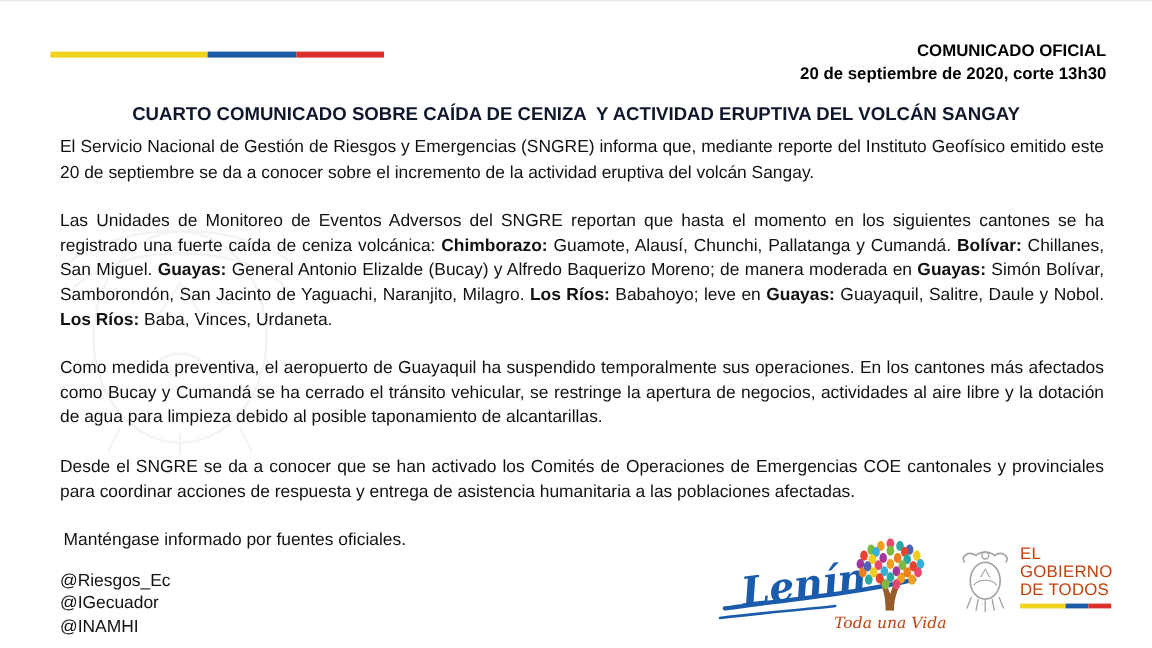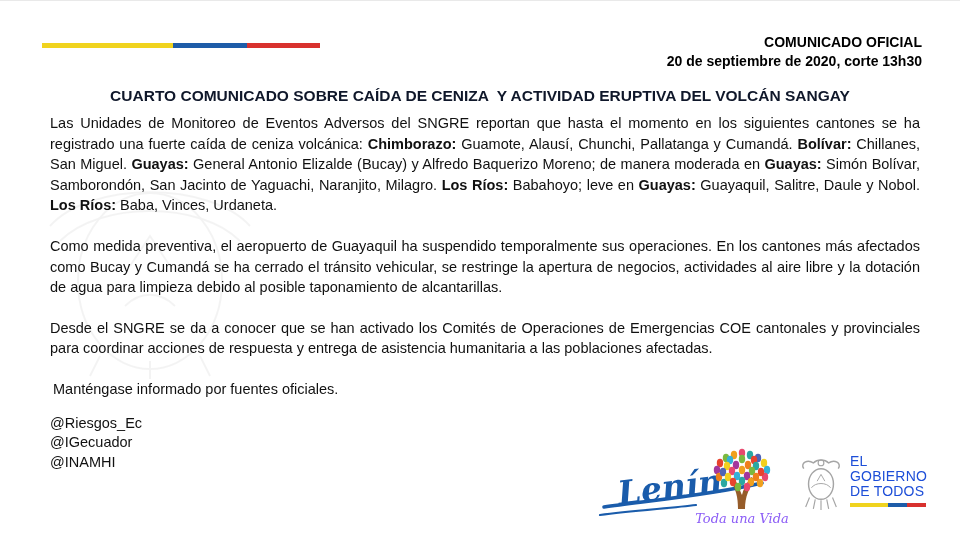--- a/index.html
+++ b/index.html
@@ -23,23 +23,23 @@
   
   .body-text{position:absolute;left:50px;right:40px;top:112px;font-size:14.5px;line-height:20.6px;text-align:justify;}
   .body-text p{margin:0 0 20px 0;}
   .body-text p.stay-informed{text-align:left;padding-left:3px;margin-bottom:14px;}
   .handles{font-size:14.5px;line-height:19.5px;text-align:left;}
   
   .agency{position:absolute;left:34px;top:497px;font-size:15.5px;letter-spacing:0.7px;color:#9A9A9A;}
   
   .lenin-logo{position:absolute;left:596px;top:460px;width:172px;height:58px;}
   .tree-logo{position:absolute;left:694px;top:446px;width:96px;text-align:center;}
-  .tree-caption{font-family:"DejaVu Serif",serif;font-style:italic;font-size:13px;color:#8b5cf6;margin-top:-2px;}
+  .tree-caption{font-family:"DejaVu Serif",serif;font-style:italic;font-size:13px;color:#c2410c;margin-top:-2px;}
   .gob-logo{position:absolute;left:798px;top:453px;display:flex;align-items:flex-start;}
-  .gob-text{margin-left:6px;color:#1d4ed8;font-size:14px;line-height:15px;letter-spacing:0.2px;}
+  .gob-text{margin-left:6px;color:#c2410c;font-size:14px;line-height:15px;letter-spacing:0.2px;}
   .gob-flag{display:flex;width:76px;height:4px;margin-top:4px;}
   .gob-flag .fy{width:38px;background:#F0D31E;}
   .gob-flag .fb{width:19px;background:#1E5CA8;}
   .gob-flag .fr{width:19px;background:#D8312E;}
 </style>
 </head>
 <body>
 
 <div class="page">
 
@@ -59,20 +59,21 @@
   <svg class="watermark" width="280" height="210" viewBox="0 0 280 210" fill="none" stroke="#333" stroke-width="2">
     <ellipse cx="120" cy="110" rx="72" ry="88"></ellipse>
     <path d="M20 55 C60 10 180 10 220 55"></path>
     <path d="M30 70 C70 30 170 30 210 70"></path>
     <path d="M95 135 C110 120 130 120 145 135"></path>
     <path d="M100 95 L120 65 L140 95"></path>
     <path d="M70 185 L60 205 M170 185 L180 205 M120 190 L120 208"></path>
   </svg>
 
   <div class="body-text">
+    <p>El Servicio Nacional de Gestión de Riesgos y Emergencias (SNGRE) informa que, mediante reporte del Instituto Geofísico emitido este 20 de septiembre se da a conocer sobre el incremento de la actividad eruptiva del volcán Sangay.</p>
     <p><span>Las Unidades de Monitoreo de Eventos Adversos del SNGRE reportan que hasta el momento en los siguientes cantones se ha registrado una fuerte caída de ceniza volcánica: </span><span style="font-weight: 700;">Chimborazo:</span><span> Guamote, Alausí, Chunchi, Pallatanga y Cumandá. </span><span style="font-weight: 700;">Bolívar:</span><span> Chillanes, San Miguel. </span><span style="font-weight: 700;">Guayas:</span><span> General Antonio Elizalde (Bucay) y Alfredo Baquerizo Moreno; de manera moderada en </span><span style="font-weight: 700;">Guayas:</span><span> Simón Bolívar, Samborondón, San Jacinto de Yaguachi, Naranjito, Milagro. </span><span style="font-weight: 700;">Los Ríos:</span><span> Babahoyo; leve en </span><span style="font-weight: 700;">Guayas:</span><span> Guayaquil, Salitre, Daule y Nobol. </span><span style="font-weight: 700;">Los Ríos:</span><span> Baba, Vinces, Urdaneta.</span></p>
     <p>Como medida preventiva, el aeropuerto de Guayaquil ha suspendido temporalmente sus operaciones. En los cantones más afectados como Bucay y Cumandá se ha cerrado el tránsito vehicular, se restringe la apertura de negocios, actividades al aire libre y la dotación de agua para limpieza debido al posible taponamiento de alcantarillas.</p>
     <p>Desde el SNGRE se da a conocer que se han activado los Comités de Operaciones de Emergencias COE cantonales y provinciales para coordinar acciones de respuesta y entrega de asistencia humanitaria a las poblaciones afectadas.</p>
     <p class="stay-informed">Manténgase informado por fuentes oficiales.</p>
     <div class="handles">
         <div>@Riesgos_Ec</div>
         <div>@IGecuador</div>
         <div>@INAMHI</div>
       </div>
   </div>

